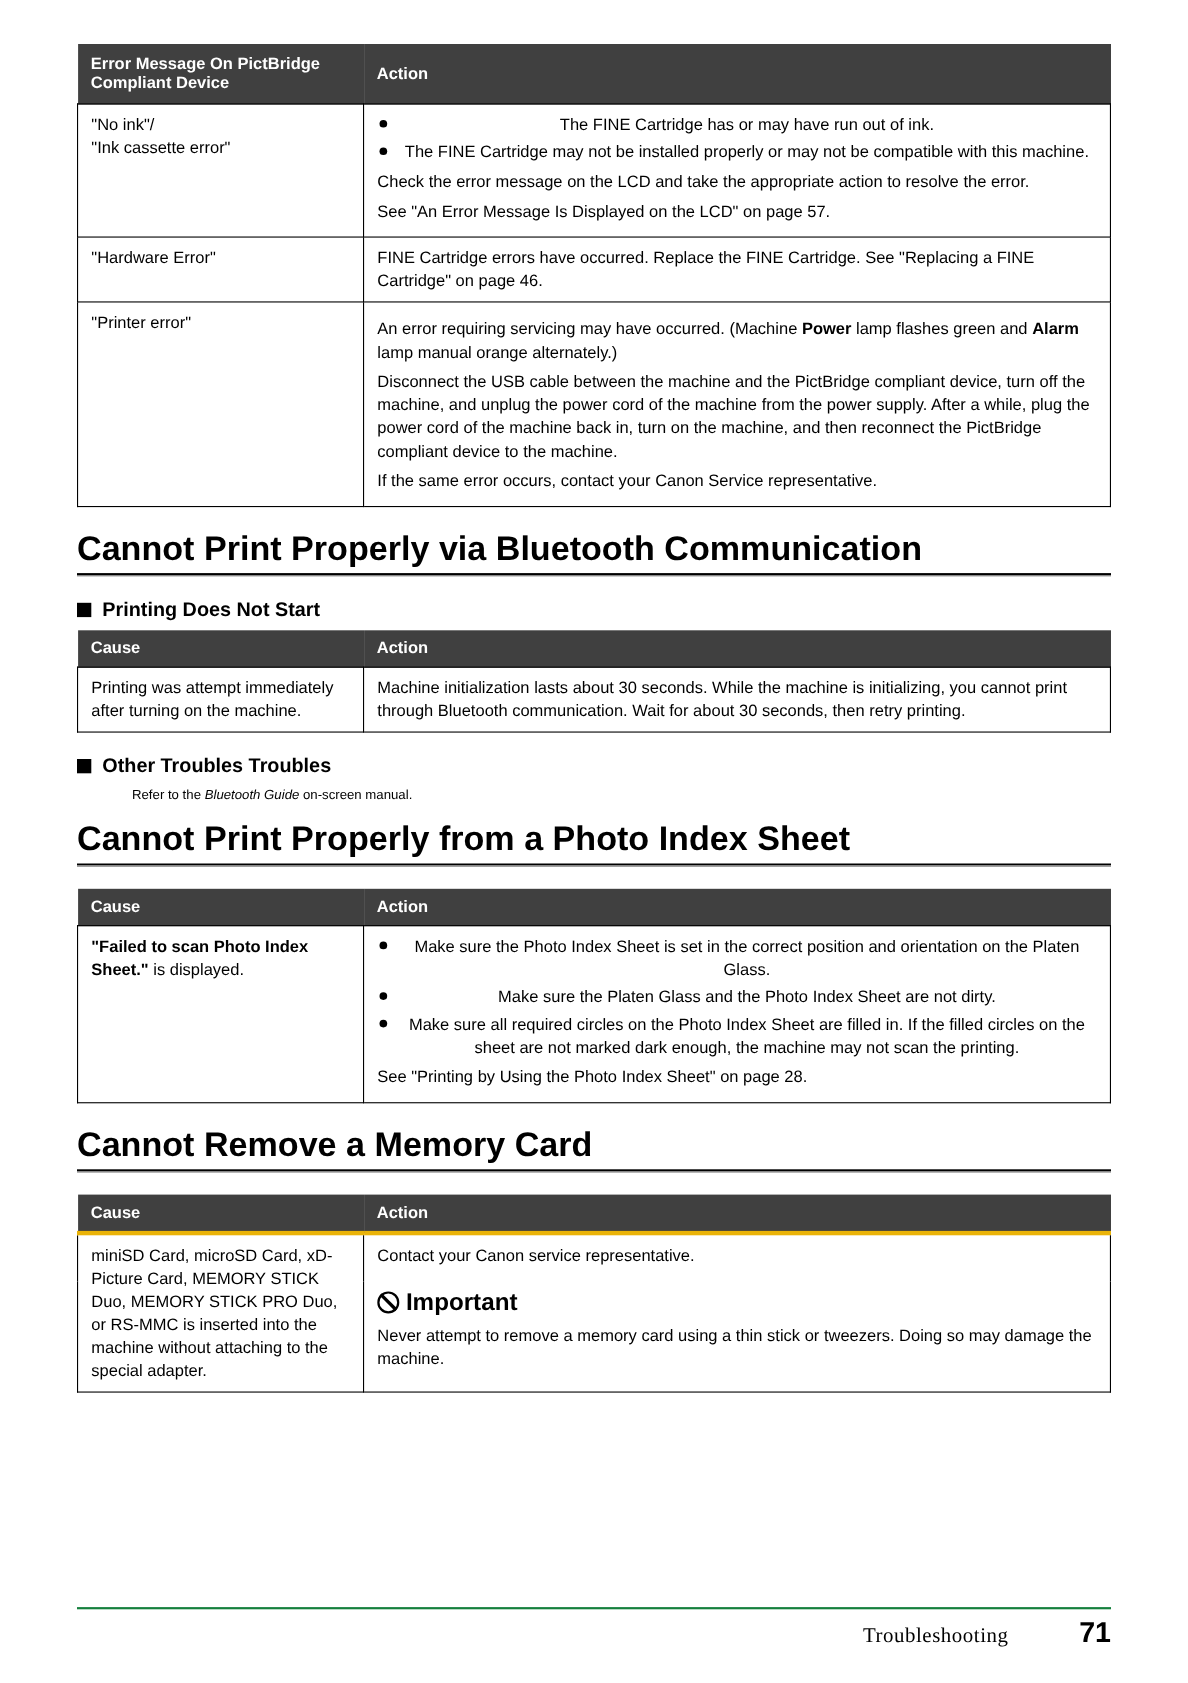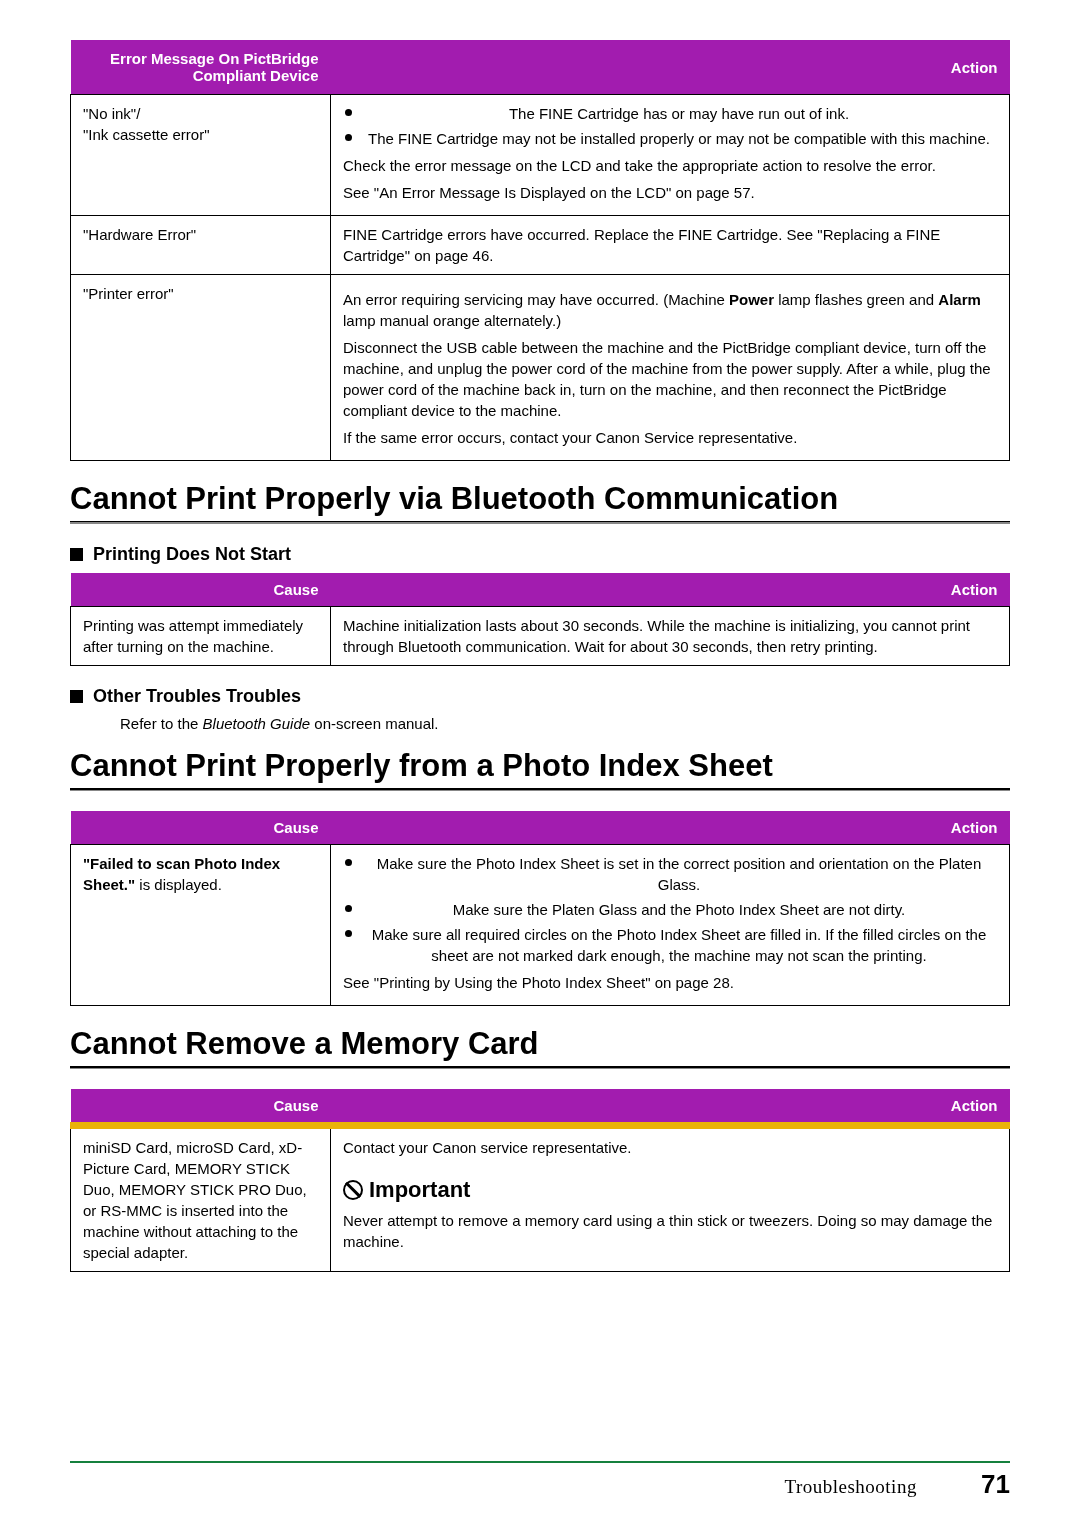--- a/index.html
+++ b/index.html
@@ -1,52 +1,52 @@
 <!DOCTYPE html>
 <html><head>
   <meta charset="utf-8">
   <style>
     * { margin: 0; padding: 0; box-sizing: border-box; }
     body { font-family: Arial, Helvetica, sans-serif; width: 1080px; height: 1530px; background: #fff; padding: 40px 70px 30px 70px; font-size: 15px; color: #000; position: relative; }
     
     table { width: 100%; border-collapse: collapse; margin-bottom: 20px; }
-    th { background: #a21caf; color: #fff; font-weight: bold; padding: 8px 12px; text-align: right; vertical-align: middle; }
+    th { background: #404040; color: #fff; font-weight: bold; padding: 8px 12px; text-align: left; vertical-align: middle; }
     th.narrow { width: 260px; }
     td { border: 1px solid #000; padding: 8px 12px; vertical-align: top; line-height: 1.4; }
     td.cause-cell { font-size: 15px; }
     
     table.firsttable th { padding: 10px 12px; }
     
     ul { list-style: none; padding: 0; margin: 0; text-align: center; }
     ul li { position: relative; padding-left: 18px; margin-bottom: 4px; }
     ul li::before { content: ''; position: absolute; left: 2px; top: 6px; width: 7px; height: 7px; background: #000; border-radius: 50%; }
     
     p.action-para { margin-top: 6px; margin-bottom: 4px; }
     
     h2 { font-size: 31px; font-weight: bold; margin-top: 14px; margin-bottom: 4px; }
     .rule { height: 3px; background: linear-gradient(#000 50%, #888 50%); margin-bottom: 20px; }
     
     h3 { font-size: 18px; font-weight: bold; margin-top: 14px; margin-bottom: 8px; }
     h3 .sq { display: inline-block; width: 13px; height: 13px; background: #000; margin-right: 10px; vertical-align: middle; position: relative; top: -1px; }
     
-    .refer { font-size: 15px; margin-left: 50px; margin-bottom: 16px; }
+    .refer { font-size: 12px; margin-left: 50px; margin-bottom: 16px; }
     .refer em { font-style: italic; }
     
     .prohibit { display: inline-block; width: 20px; height: 20px; border: 2.5px solid #000; border-radius: 50%; position: relative; vertical-align: middle; margin-right: 6px; }
     .prohibit::after { content: ''; position: absolute; width: 2.5px; height: 20px; background: #000; left: 50%; top: 50%; transform: translate(-50%, -50%) rotate(-45deg); }
     .important-label { font-size: 22px; font-weight: bold; vertical-align: middle; }
     
     .footer { position: absolute; bottom: 30px; left: 70px; right: 70px; text-align: right; border-top: 2px solid #15803d; padding-top: 6px; }
     .footer-label { font-size: 19px; font-family: Georgia, serif; letter-spacing: 0.5px; }
     .footer-num { font-size: 26px; font-weight: bold; margin-left: 60px; }
     
     .bold { font-weight: bold; }
     
     .last-table { margin-bottom: 40px; }
-    .last-table td { border-top: 7px solid #eab308; }
+    .last-table td { border-top: 4px solid #eab308; }
     .botrow td { border-top: none; padding-top: 4px; }
     .botrow .important-para { margin-top: 4px; }
   </style>
 </head>
 <body>
 
 <table class="firsttable">
   <tbody>
       <tr>
     <th class="narrow"><span>Error Message On PictBridge Compliant Device</span></th>

